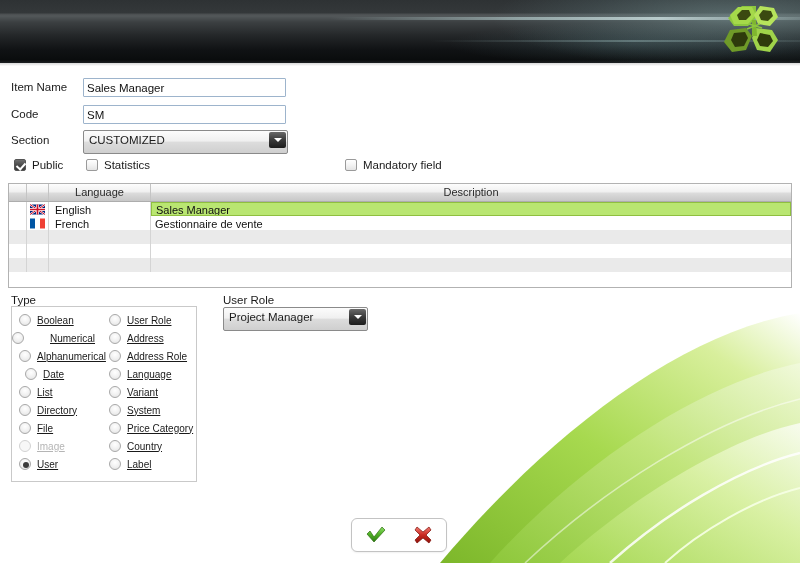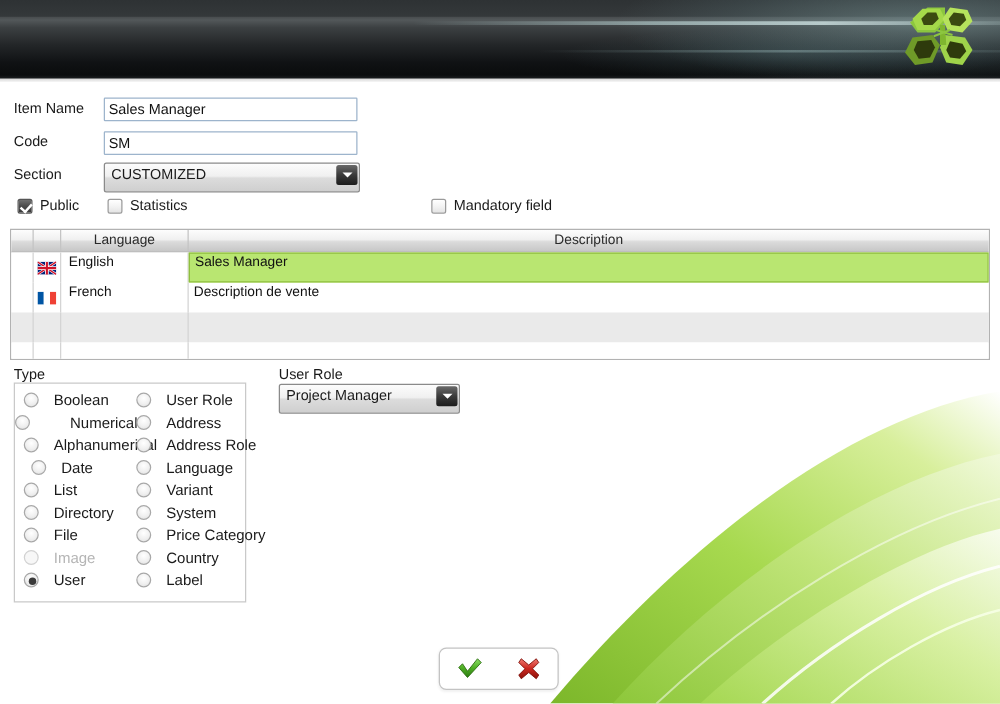--- a/index.html
+++ b/index.html
@@ -192,21 +192,21 @@
     border-right: 1px solid #c4c4c4;
     overflow: hidden;
     white-space: nowrap;
   }
   .th.c-sel { width: 18px; }
   .th.c-flag { width: 22px; }
   .th.c-lang { width: 102px; }
   .th.c-desc { flex: 1; border-right: none; }
 
   .tbl-body { position: relative; }
-  .tr { display: flex; height: 24px; }
+  .tr { display: flex; height: 14px; }
   .tr.odd { background: #ffffff; }
   .tr.even { background: #eaeaea; }
   .td {
     font-size: 11px;
     color: #111;
     line-height: 16px;
     border-right: 1px solid #d4d4d4;
     padding-left: 3px;
     overflow: hidden;
     white-space: nowrap;
@@ -253,24 +253,25 @@
   }
   .radio-dot.sel::after {
     content: "";
     position: absolute;
     left: 3px; top: 3px;
     width: 6px; height: 6px;
     border-radius: 50%;
     background: #3a3a3a;
   }
   .radio-text {
-    margin-left: 12px;
-    font-size: 12px;
+    margin-left: 6px;
+    font-size: 10px;
     color: #1a1a1a;
     white-space: nowrap;
+    text-decoration: underline;
   }
   .radio-item.disabled .radio-text { color: #b5b5b5; }
   .radio-item.disabled .radio-dot { border-color: #d2d2d2; background: #f7f7f7; }
 
   
   .role-label {
     position: absolute;
     left: 223px; top: 294px;
     font-size: 11.5px; color: #1a1a1a;
   }
@@ -420,21 +421,21 @@
       <div class="tr odd">
         <div class="td c-sel"></div>
         <div class="td c-flag">
           <svg class="flag" viewBox="0 0 30 20" xmlns="http://www.w3.org/2000/svg">
             <rect width="10" height="20" x="0" fill="#0055a4"></rect>
             <rect width="10" height="20" x="10" fill="#ffffff"></rect>
             <rect width="10" height="20" x="20" fill="#ef4135"></rect>
           </svg>
         </div>
         <div class="td c-lang">French</div>
-        <div class="td c-desc">Description de vente</div>
+        <div class="td c-desc">Gestionnaire de vente</div>
       </div>
 
       <div class="tr even">
         <div class="td c-sel"></div>
         <div class="td c-flag"></div>
         <div class="td c-lang"></div>
         <div class="td c-desc"></div>
       </div>
 
       <div class="tr odd">

